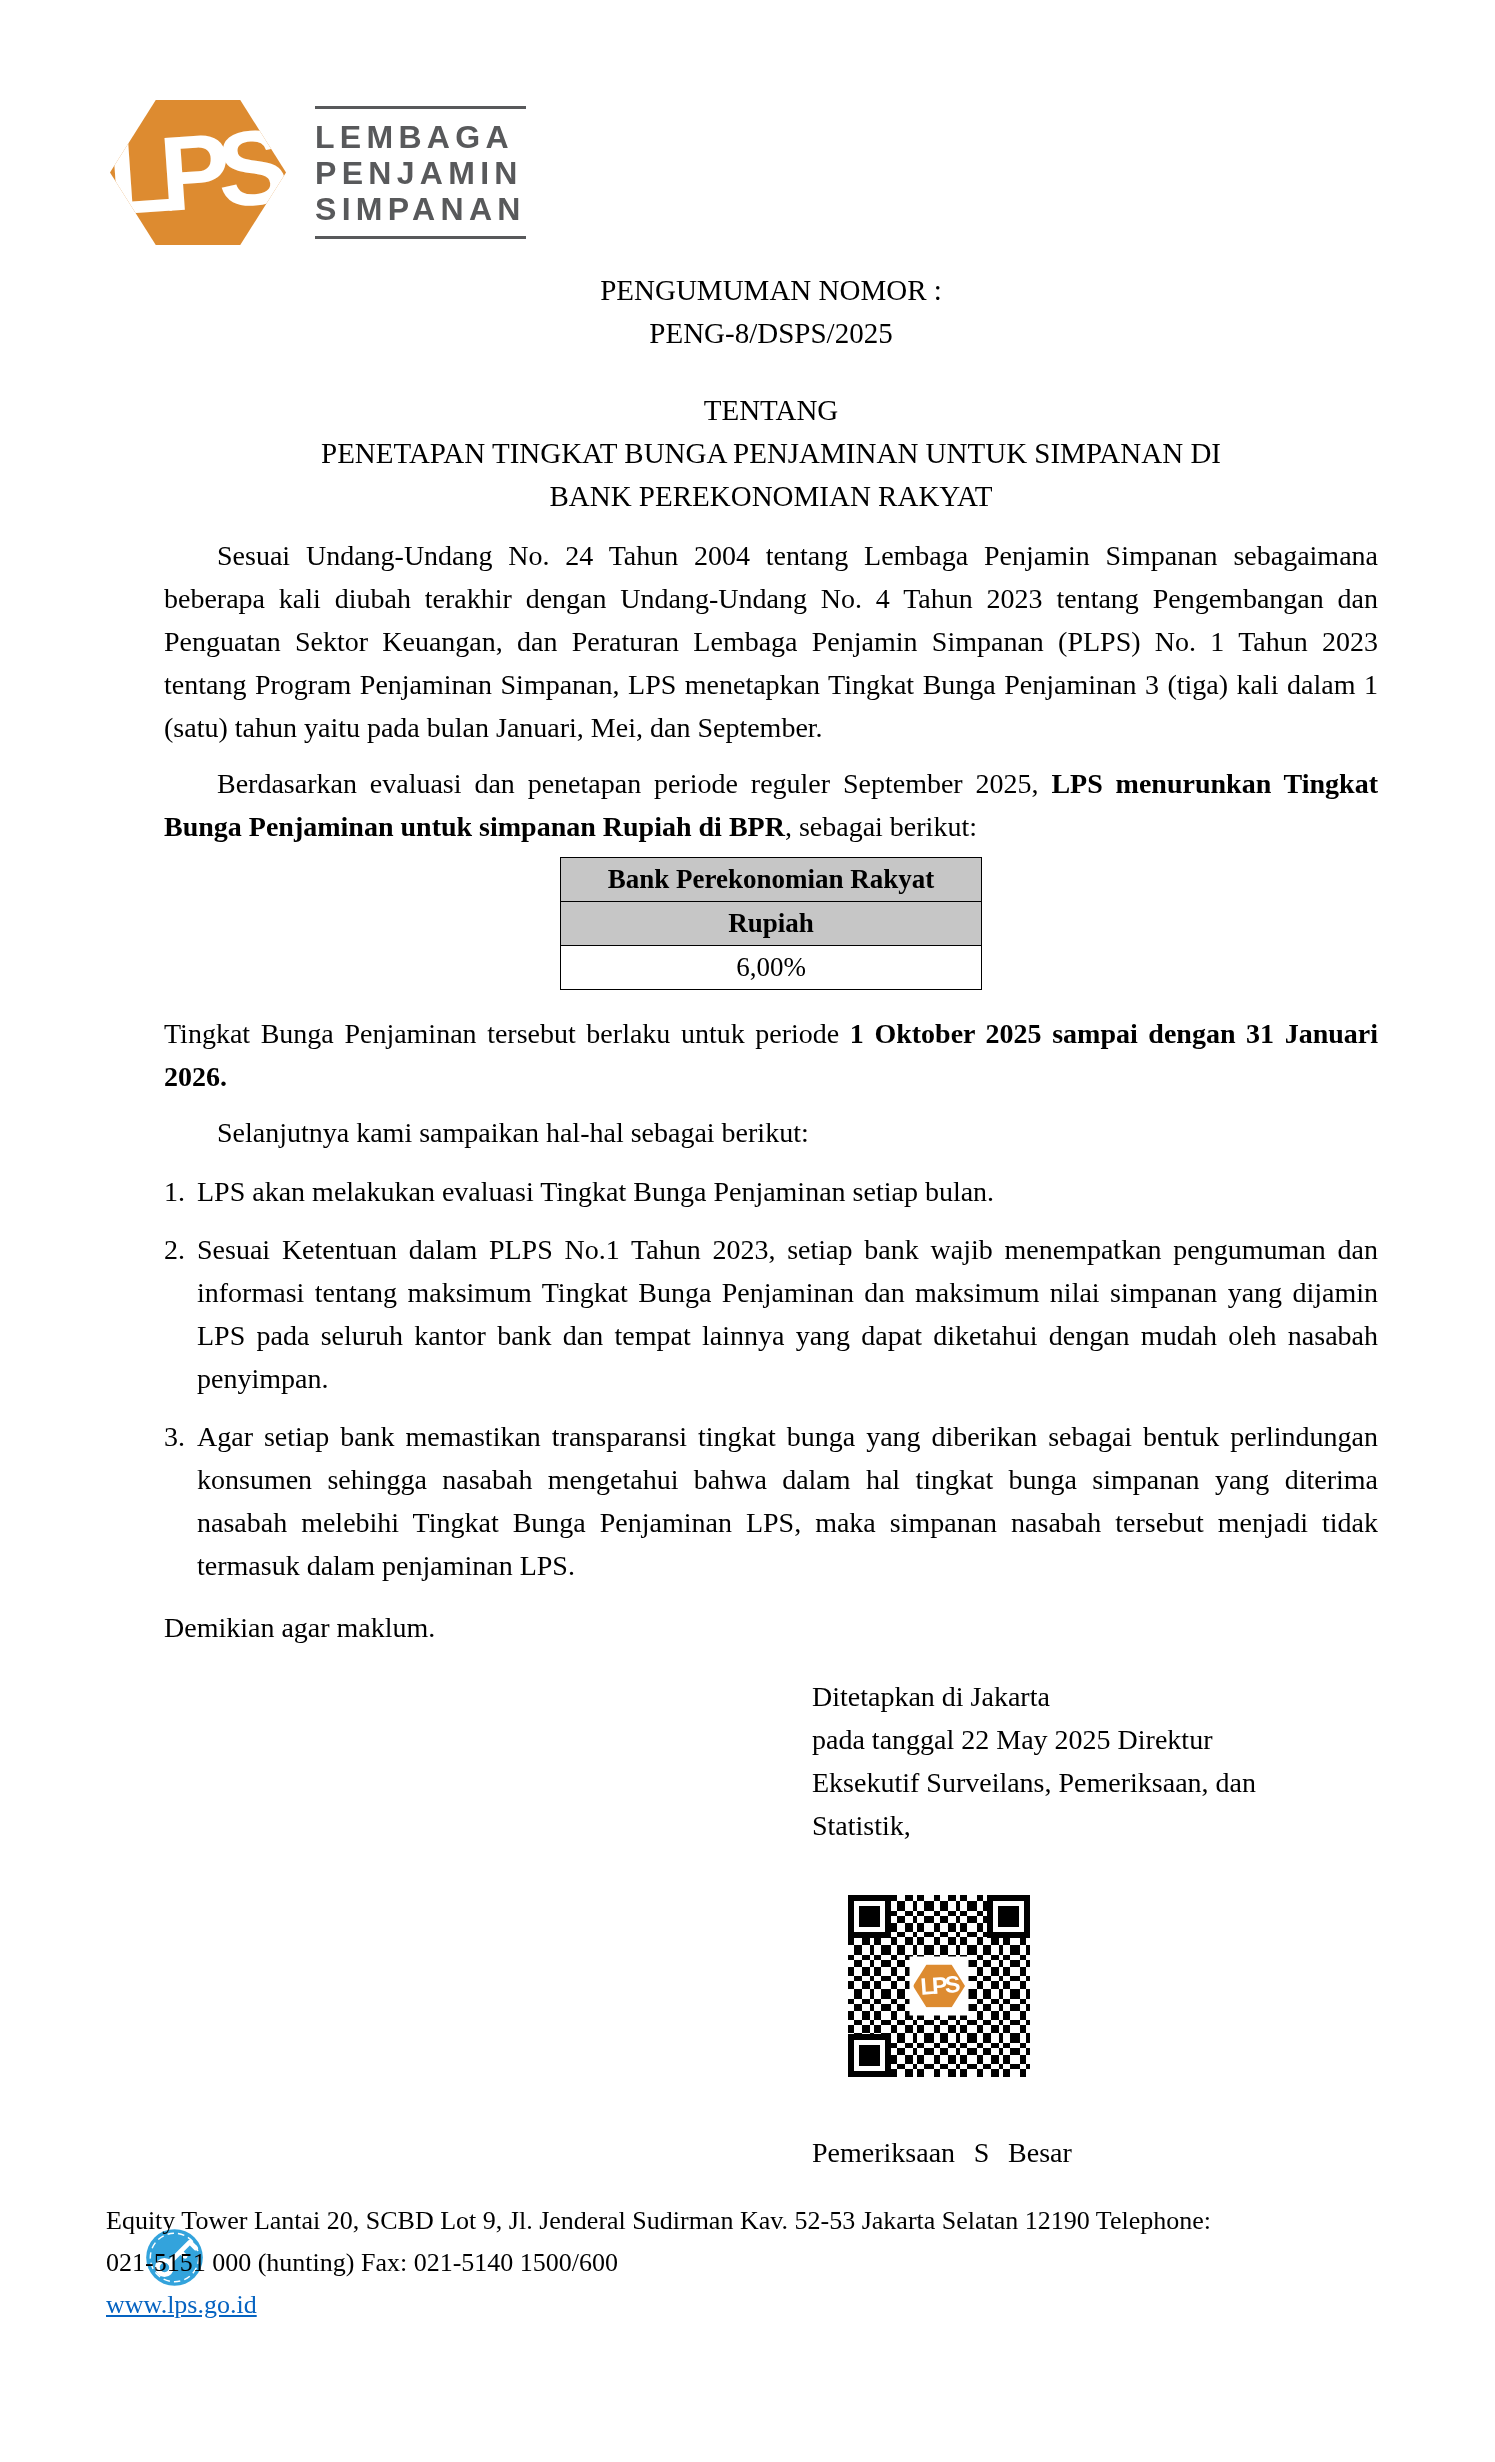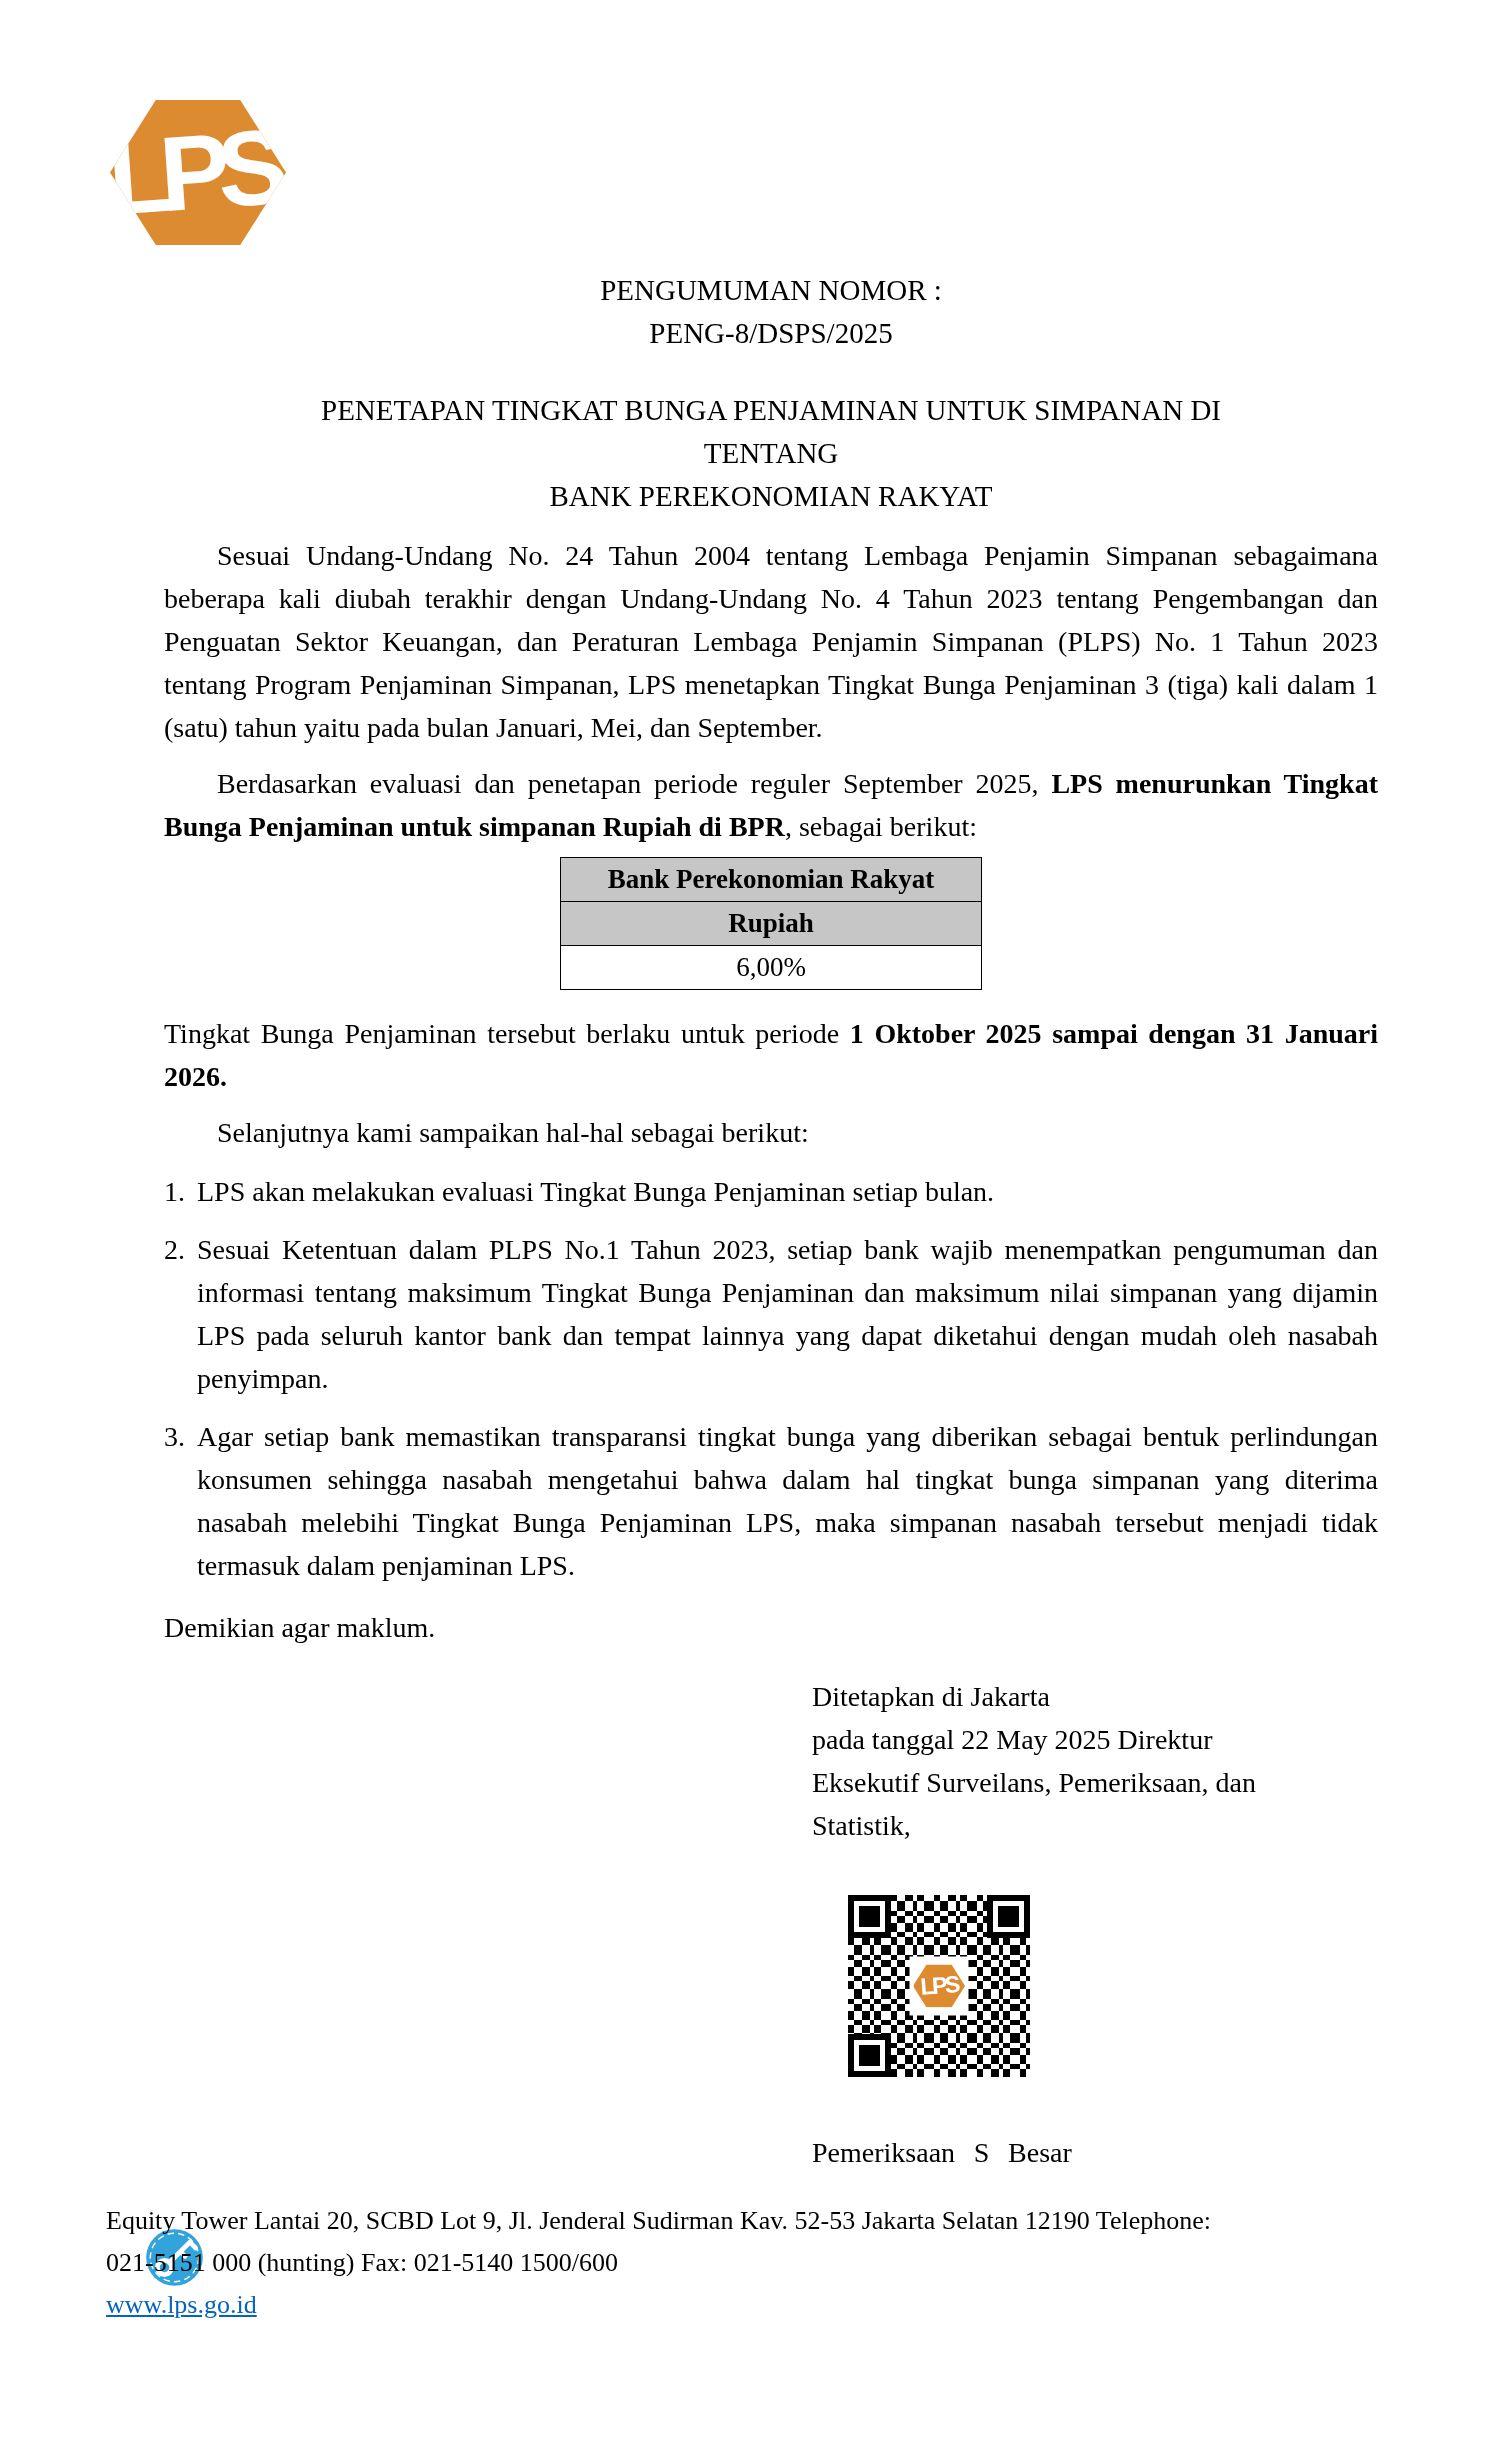--- a/index.html
+++ b/index.html
@@ -113,32 +113,39 @@
 </style>
 </head>
 <body>
 
 <div class="page">
 
   <div class="logo-row">
     <div class="hex">
       <span>LPS</span>
     </div>
+    <div class="wordmark">
+      <div class="wm-rule top"></div>
+      <div class="wm-line">LEMBAGA</div>
+      <div class="wm-line">PENJAMIN</div>
+      <div class="wm-line">SIMPANAN</div>
+      <div class="wm-rule bottom"></div>
+    </div>
   </div>
 
   <div class="content">
 
     <div class="announce">
       <div>PENGUMUMAN NOMOR :</div>
       <div>PENG-8/DSPS/2025</div>
     </div>
 
     <div class="tentang">
+      <div>TENTANG</div>
       <div>PENETAPAN TINGKAT BUNGA PENJAMINAN UNTUK SIMPANAN DI</div>
-      <div>TENTANG</div>
       <div>BANK PEREKONOMIAN RAKYAT</div>
     </div>
 
     <p class="para indent p1">Sesuai Undang-Undang No. 24 Tahun 2004 tentang Lembaga Penjamin Simpanan sebagaimana beberapa kali diubah terakhir dengan Undang-Undang No. 4 Tahun 2023 tentang Pengembangan dan Penguatan Sektor Keuangan, dan Peraturan Lembaga Penjamin Simpanan (PLPS) No. 1 Tahun 2023 tentang Program Penjaminan Simpanan, LPS menetapkan Tingkat Bunga Penjaminan 3 (tiga) kali dalam 1 (satu) tahun yaitu pada bulan Januari, Mei, dan September.</p>
 
     <p class="para indent p2"><span>Berdasarkan evaluasi dan penetapan periode reguler September 2025, </span><strong>LPS menurunkan Tingkat Bunga Penjaminan untuk simpanan Rupiah di BPR</strong><span>, sebagai berikut:</span></p>
 
     <table class="rate">
       <tbody>
         <tr>

